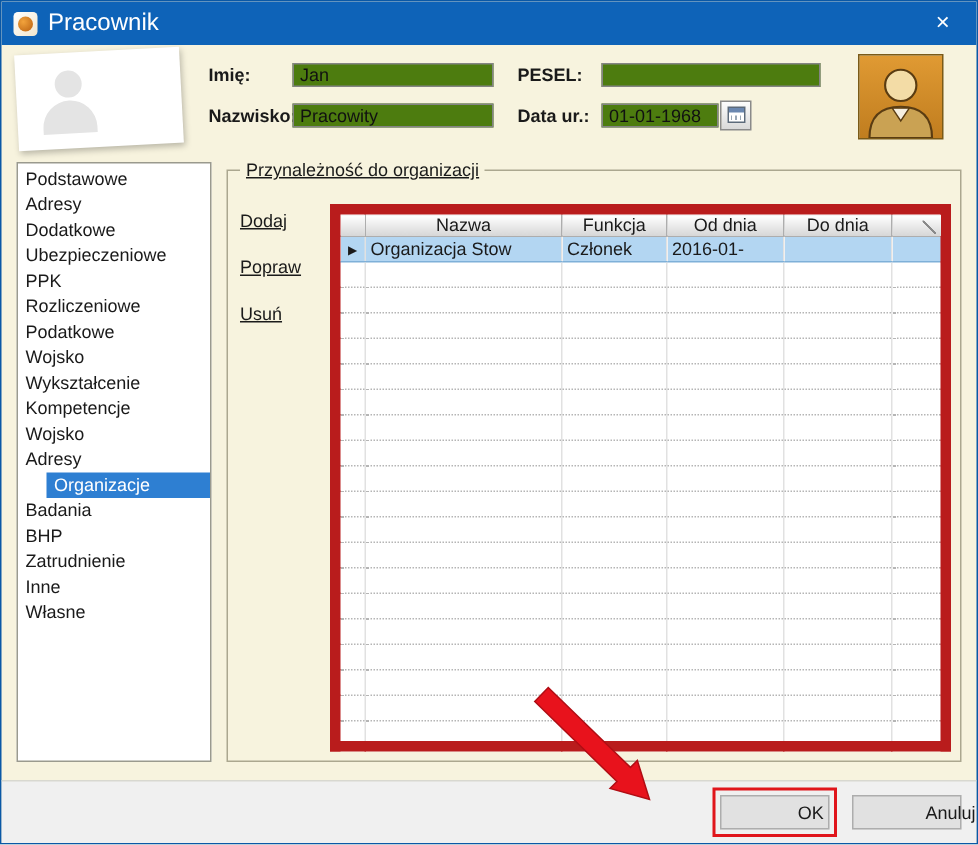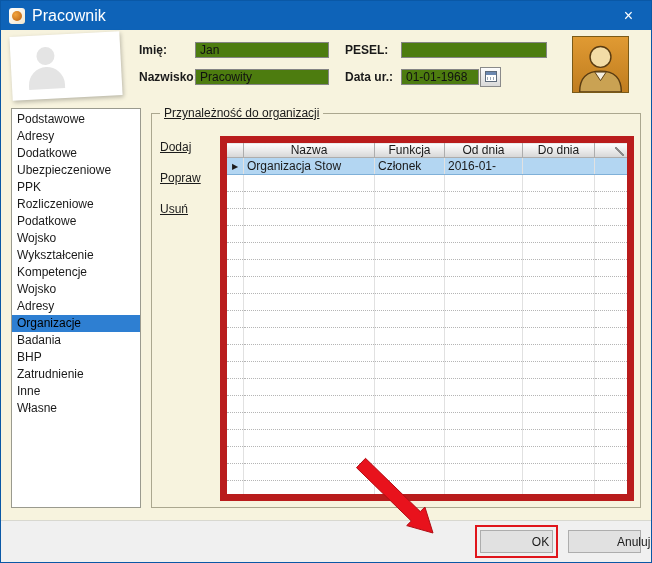--- a/index.html
+++ b/index.html
@@ -93,21 +93,21 @@
   }
   .avatar svg { display: block; width: 100%; height: 100%; }
   
   .content { flex: 1; display: flex; gap: 10px; padding: 2px 10px 12px 10px; min-height: 0; }
   .sidebar {
     width: 130px; flex: 0 0 130px;
     background: #fff; border: 1px solid #9a9a8e;
     overflow: hidden; padding-top: 2px;
   }
   .sb-item { height: 17px; line-height: 17px; padding-left: 5px; cursor: pointer; white-space: nowrap; }
-  .sb-item.selected { background: var(--selection, #2e7fd2); color: #000000; }
+  .sb-item.selected { background: var(--selection, #2e7fd2); color: #ffffff; margin-left: 19px; }
   .groupbox {
     position: relative; flex: 1; min-width: 0;
     border: 1px solid #aba78f;
     margin-top: 5px; padding: 10px 6px 6px 6px;
     display: flex;
   }
   .gb-title { position: absolute; top: -8px; left: 8px; background: var(--dialog-bg, #f7f3de); padding: 0 4px; text-decoration: underline; }
   .links { width: 62px; flex: 0 0 62px; display: flex; flex-direction: column; gap: 17px; padding: 16px 0 0 2px; }
   .link { color: #1b1b1b; text-decoration: underline; cursor: pointer; width: fit-content; }
   .table-wrap { flex: 1; min-width: 0; padding-top: 12px; }

